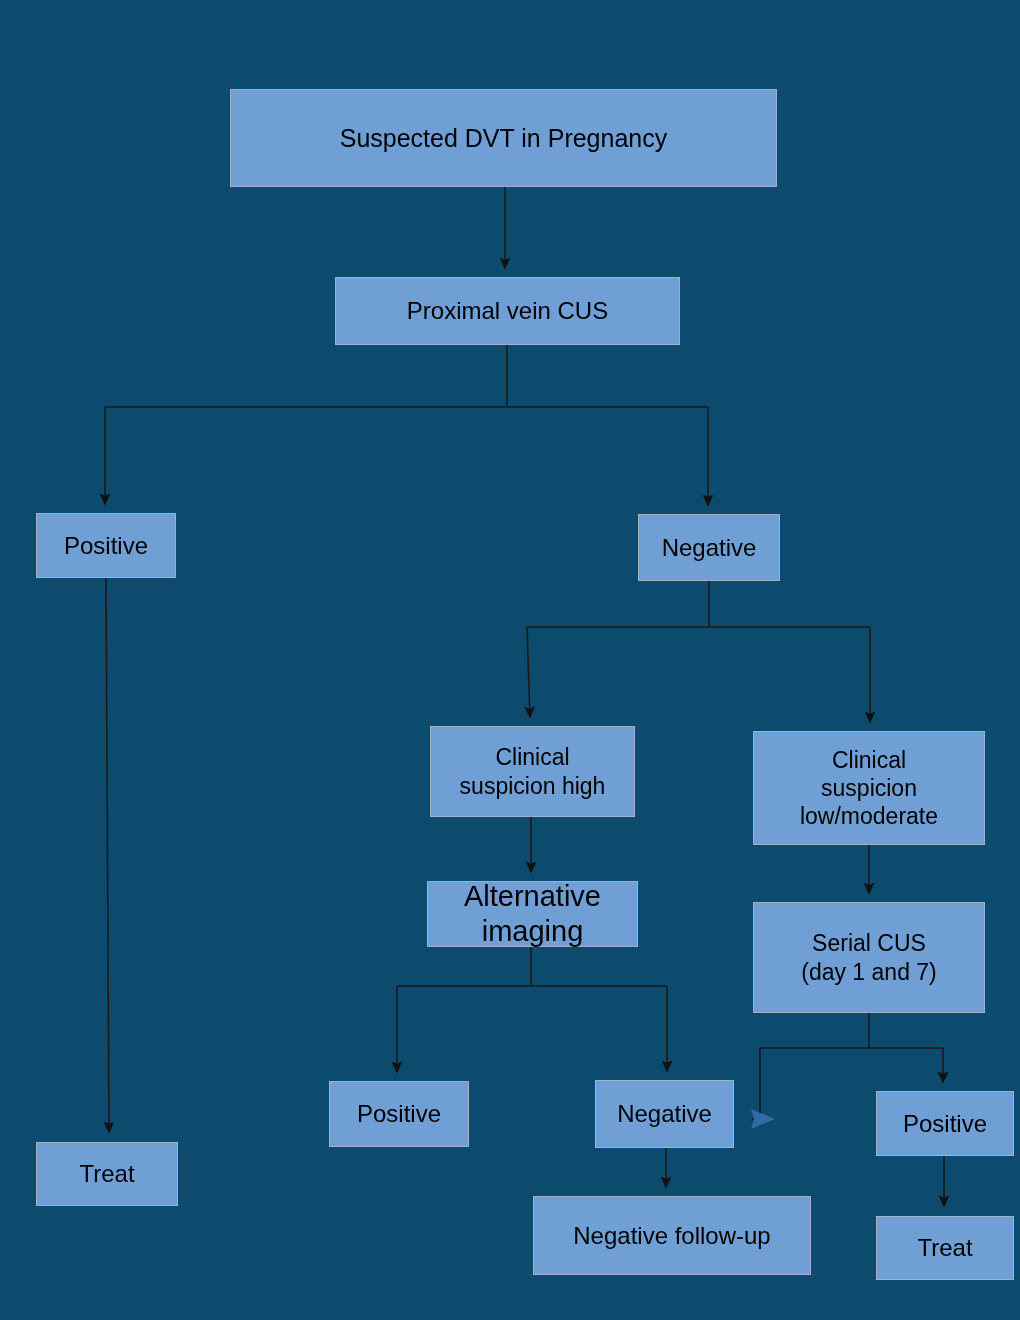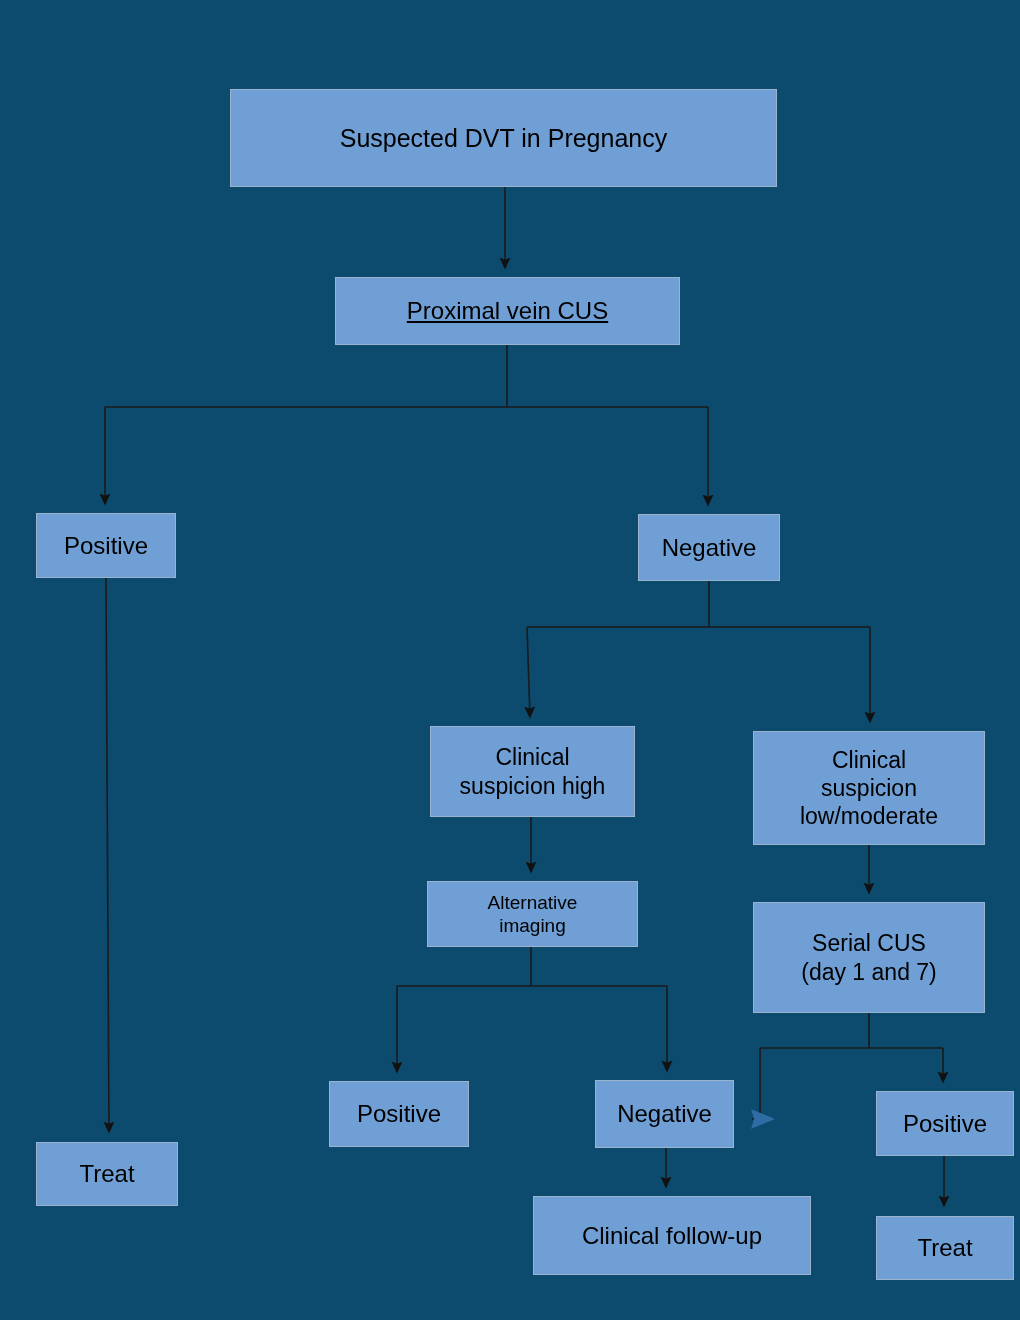--- a/index.html
+++ b/index.html
@@ -84,44 +84,44 @@
       <path d="M 760,1048 L 943,1048"></path>
       <path d="M 943,1048 L 943,1082" marker-end="url(#ah-black)"></path>
       <path d="M 760,1048 L 760,1119 L 752,1119" marker-end="url(#ah-blue)"></path>
 
       <path d="M 944,1156 L 944,1206" marker-end="url(#ah-black)"></path>
     </g>
   </svg>
 
   <div class="node" style="left:230px;top:89px;width:547px;height:98px;font-size:25px;">Suspected DVT in Pregnancy</div>
 
-  <div class="node" style="left:335px;top:277px;width:345px;height:68px;font-size:24px;text-decoration:underline;">Proximal vein CUS</div>
+  <div class="node" style="left:335px;top:277px;width:345px;height:68px;font-size:24px;">Proximal vein CUS</div>
 
   <div class="node" style="left:36px;top:513px;width:140px;height:65px;font-size:24px;">Positive</div>
 
   <div class="node" style="left:638px;top:514px;width:142px;height:67px;font-size:24px;">Negative</div>
 
   <div class="node" style="left:36px;top:1142px;width:142px;height:64px;font-size:24px;">Treat</div>
 
   <div class="node" style="left:430px;top:726px;width:205px;height:91px;font-size:23px;">Clinical
 suspicion high</div>
 
   <div class="node" style="left:753px;top:731px;width:232px;height:114px;font-size:23px;">Clinical
 suspicion
 low/moderate</div>
 
-  <div class="node" style="left:427px;top:881px;width:211px;height:66px;font-size:19px;">Alternative
+  <div class="node" style="left:427px;top:881px;width:211px;height:66px;font-size:29px;">Alternative
 imaging</div>
 
   <div class="node" style="left:753px;top:902px;width:232px;height:111px;font-size:23px;">Serial CUS
 (day 1 and 7)</div>
 
   <div class="node" style="left:329px;top:1081px;width:140px;height:66px;font-size:24px;">Positive</div>
 
   <div class="node" style="left:595px;top:1080px;width:139px;height:68px;font-size:24px;">Negative</div>
 
-  <div class="node" style="left:533px;top:1196px;width:278px;height:79px;font-size:24px;">Clinical follow-up</div>
+  <div class="node" style="left:533px;top:1196px;width:278px;height:79px;font-size:24px;">Negative follow-up</div>
 
   <div class="node" style="left:876px;top:1091px;width:138px;height:65px;font-size:24px;">Positive</div>
 
   <div class="node" style="left:876px;top:1216px;width:138px;height:64px;font-size:24px;">Treat</div>
 
 </div>
 
 </body></html>

